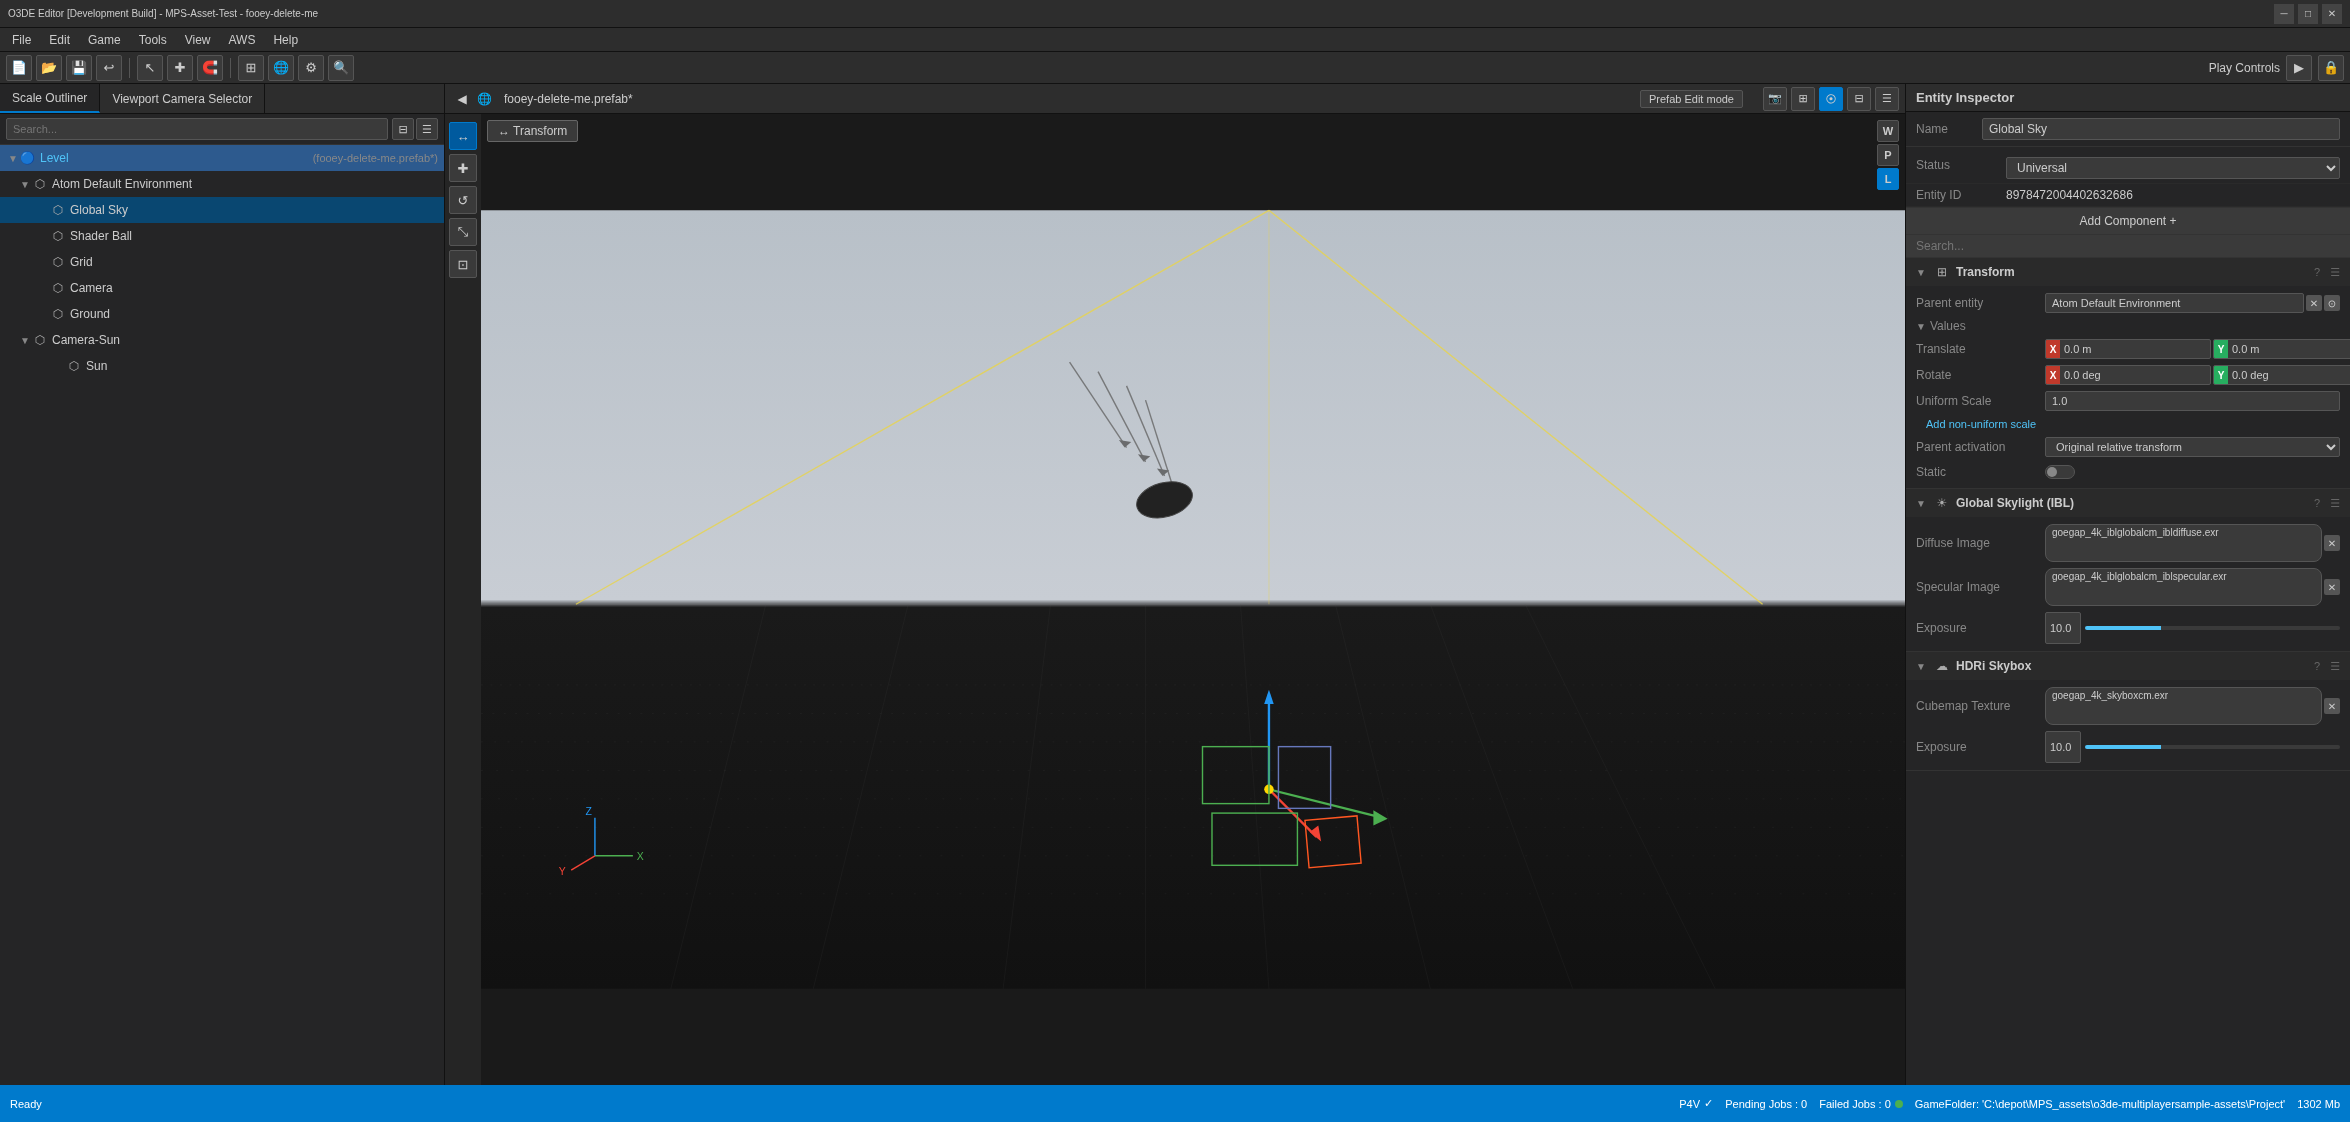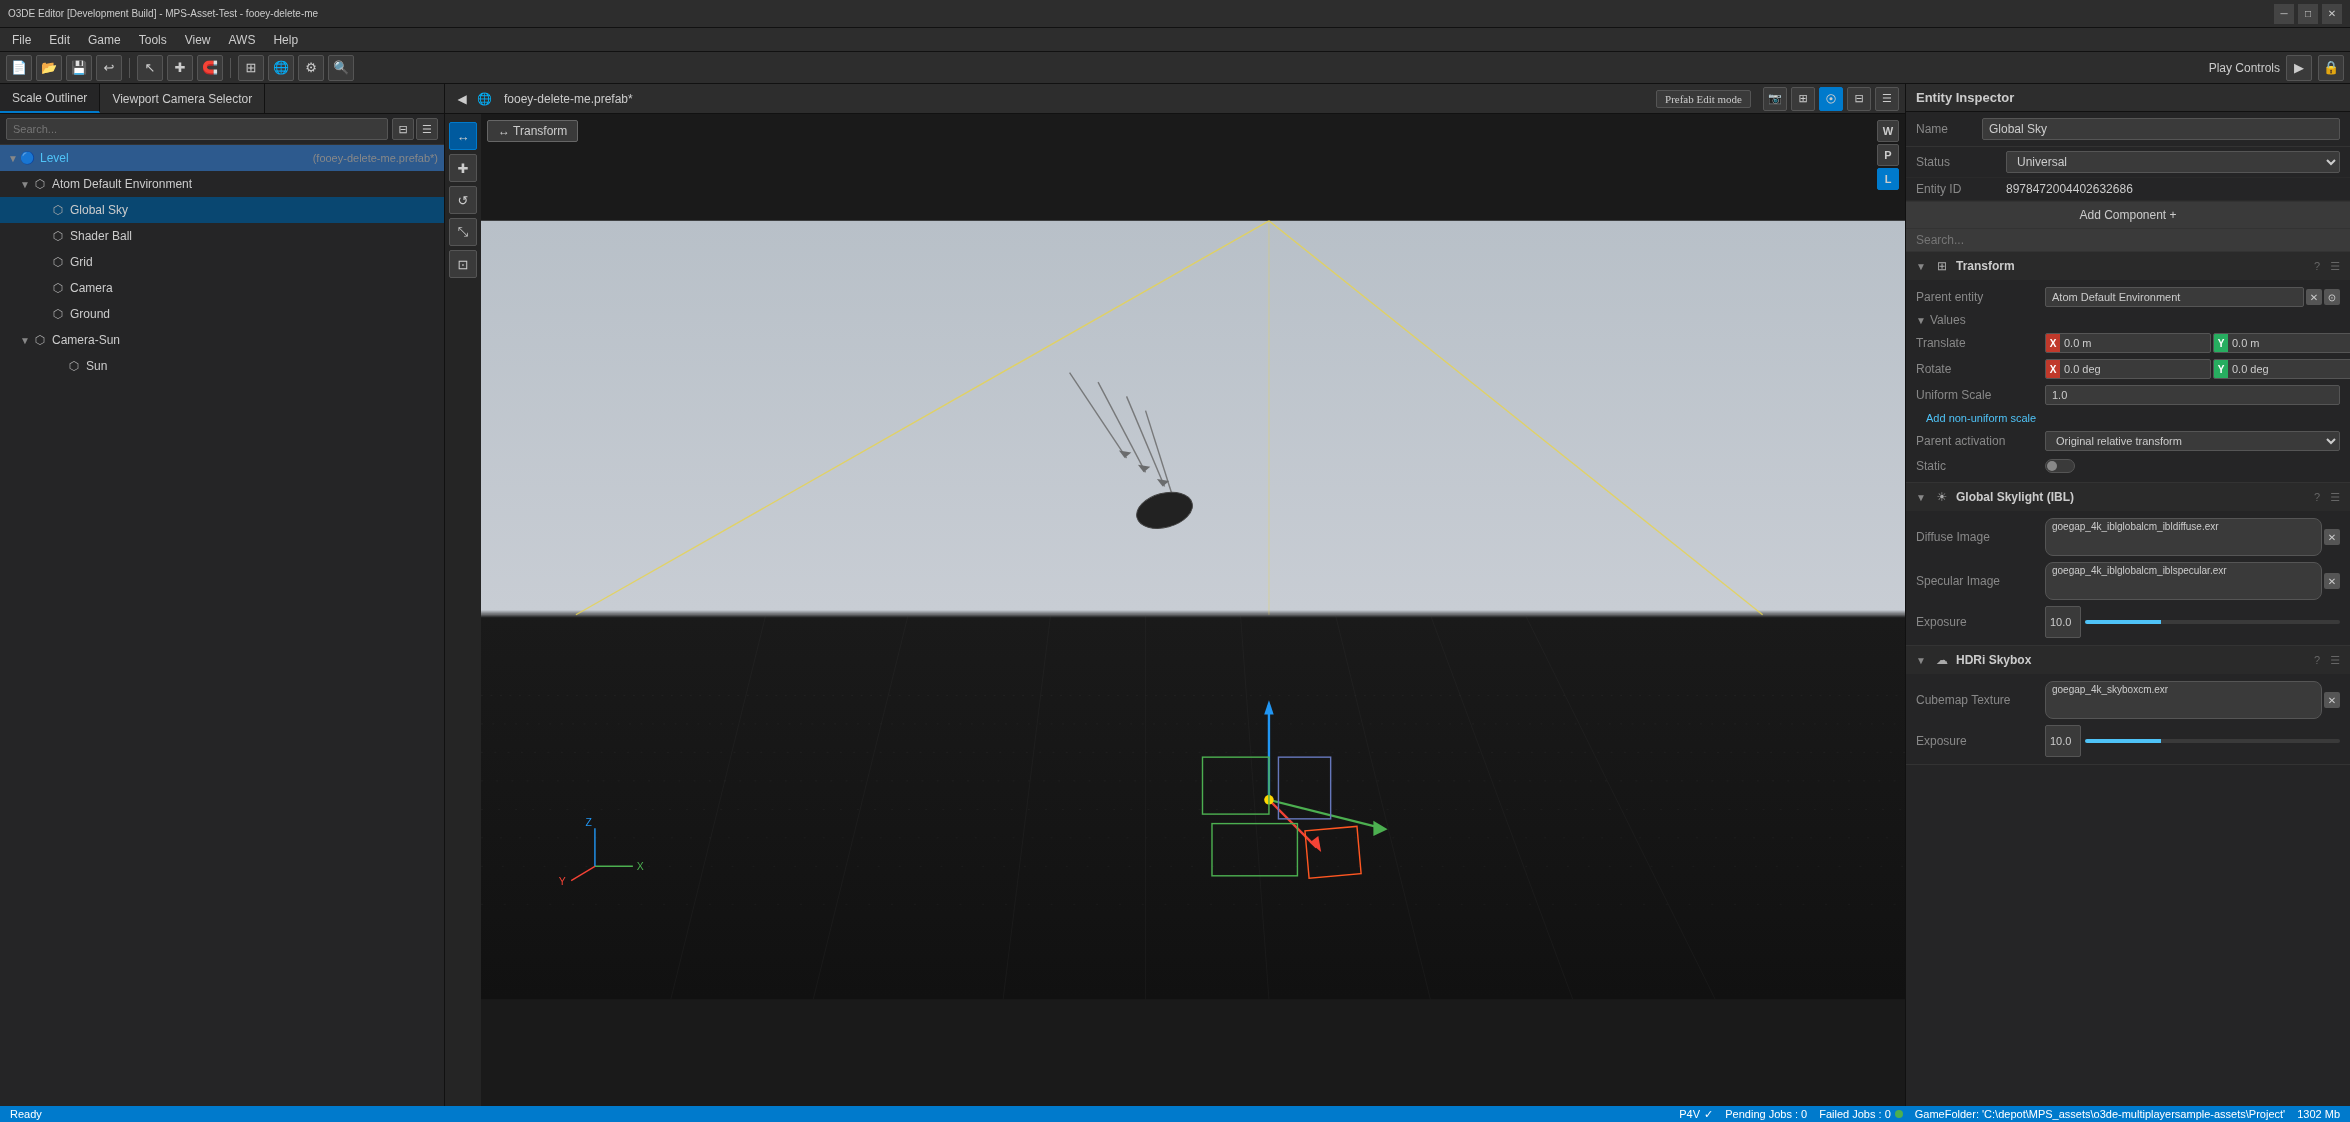--- a/index.html
+++ b/index.html
@@ -400,20 +400,21 @@
     }
     .inspector-select {
       flex: 1;
       background: #3a3a3a;
       border: 1px solid #555;
       color: #ccc;
       padding: 2px 6px;
       font-size: 12px;
       height: 22px;
       border-radius: 2px;
+      margin-top: 6px;
     }
     .inspector-value {
       flex: 1;
       color: #cccccc;
       font-size: 12px;
     }
     .add-component-btn {
       width: 100%;
       background: #3a3a3a;
       border: none;
@@ -617,21 +618,21 @@
     .exposure-slider {
       flex: 1;
       height: 4px;
       background: linear-gradient(to right, #4fc3f7 30%, #3a3a3a 30%);
       border-radius: 2px;
       position: relative;
     }
     
     .status-bar {
       background: #007acc;
-      height: 16px;
+      height: 37px;
       display: flex;
       align-items: center;
       padding: 0 10px;
       gap: 12px;
       flex-shrink: 0;
     }
     .status-item {
       color: white;
       font-size: 11px;
       display: flex;
@@ -839,21 +840,21 @@
     </div>
   </div>
 
   <div class="viewport-area">
 
     <div class="viewport-tabs">
       <button class="viewport-tab-btn">◀</button>
       <span style="color:#aaa;font-size:12px;">🌐</span>
       <span class="viewport-label" style="text-align:left;flex:none;margin:0 8px;">fooey-delete-me.prefab*</span>
       <div style="flex:1;"></div>
-      <button class="viewport-mode-btn" style="margin-right:8px;font-family:Liberation Serif, serif;">Prefab Edit mode</button>
+      <button class="viewport-mode-btn" style="margin-right:16px;">Prefab Edit mode</button>
       <div class="viewport-controls">
         <button class="vc-btn">📷</button>
         <button class="vc-btn">⊞</button>
         <button class="vc-btn active" style="background:#007acc;border-color:#007acc;">⦿</button>
         <button class="vc-btn">⊟</button>
         <button class="vc-btn">☰</button>
       </div>
     </div>
 
     <div class="viewport-canvas">

